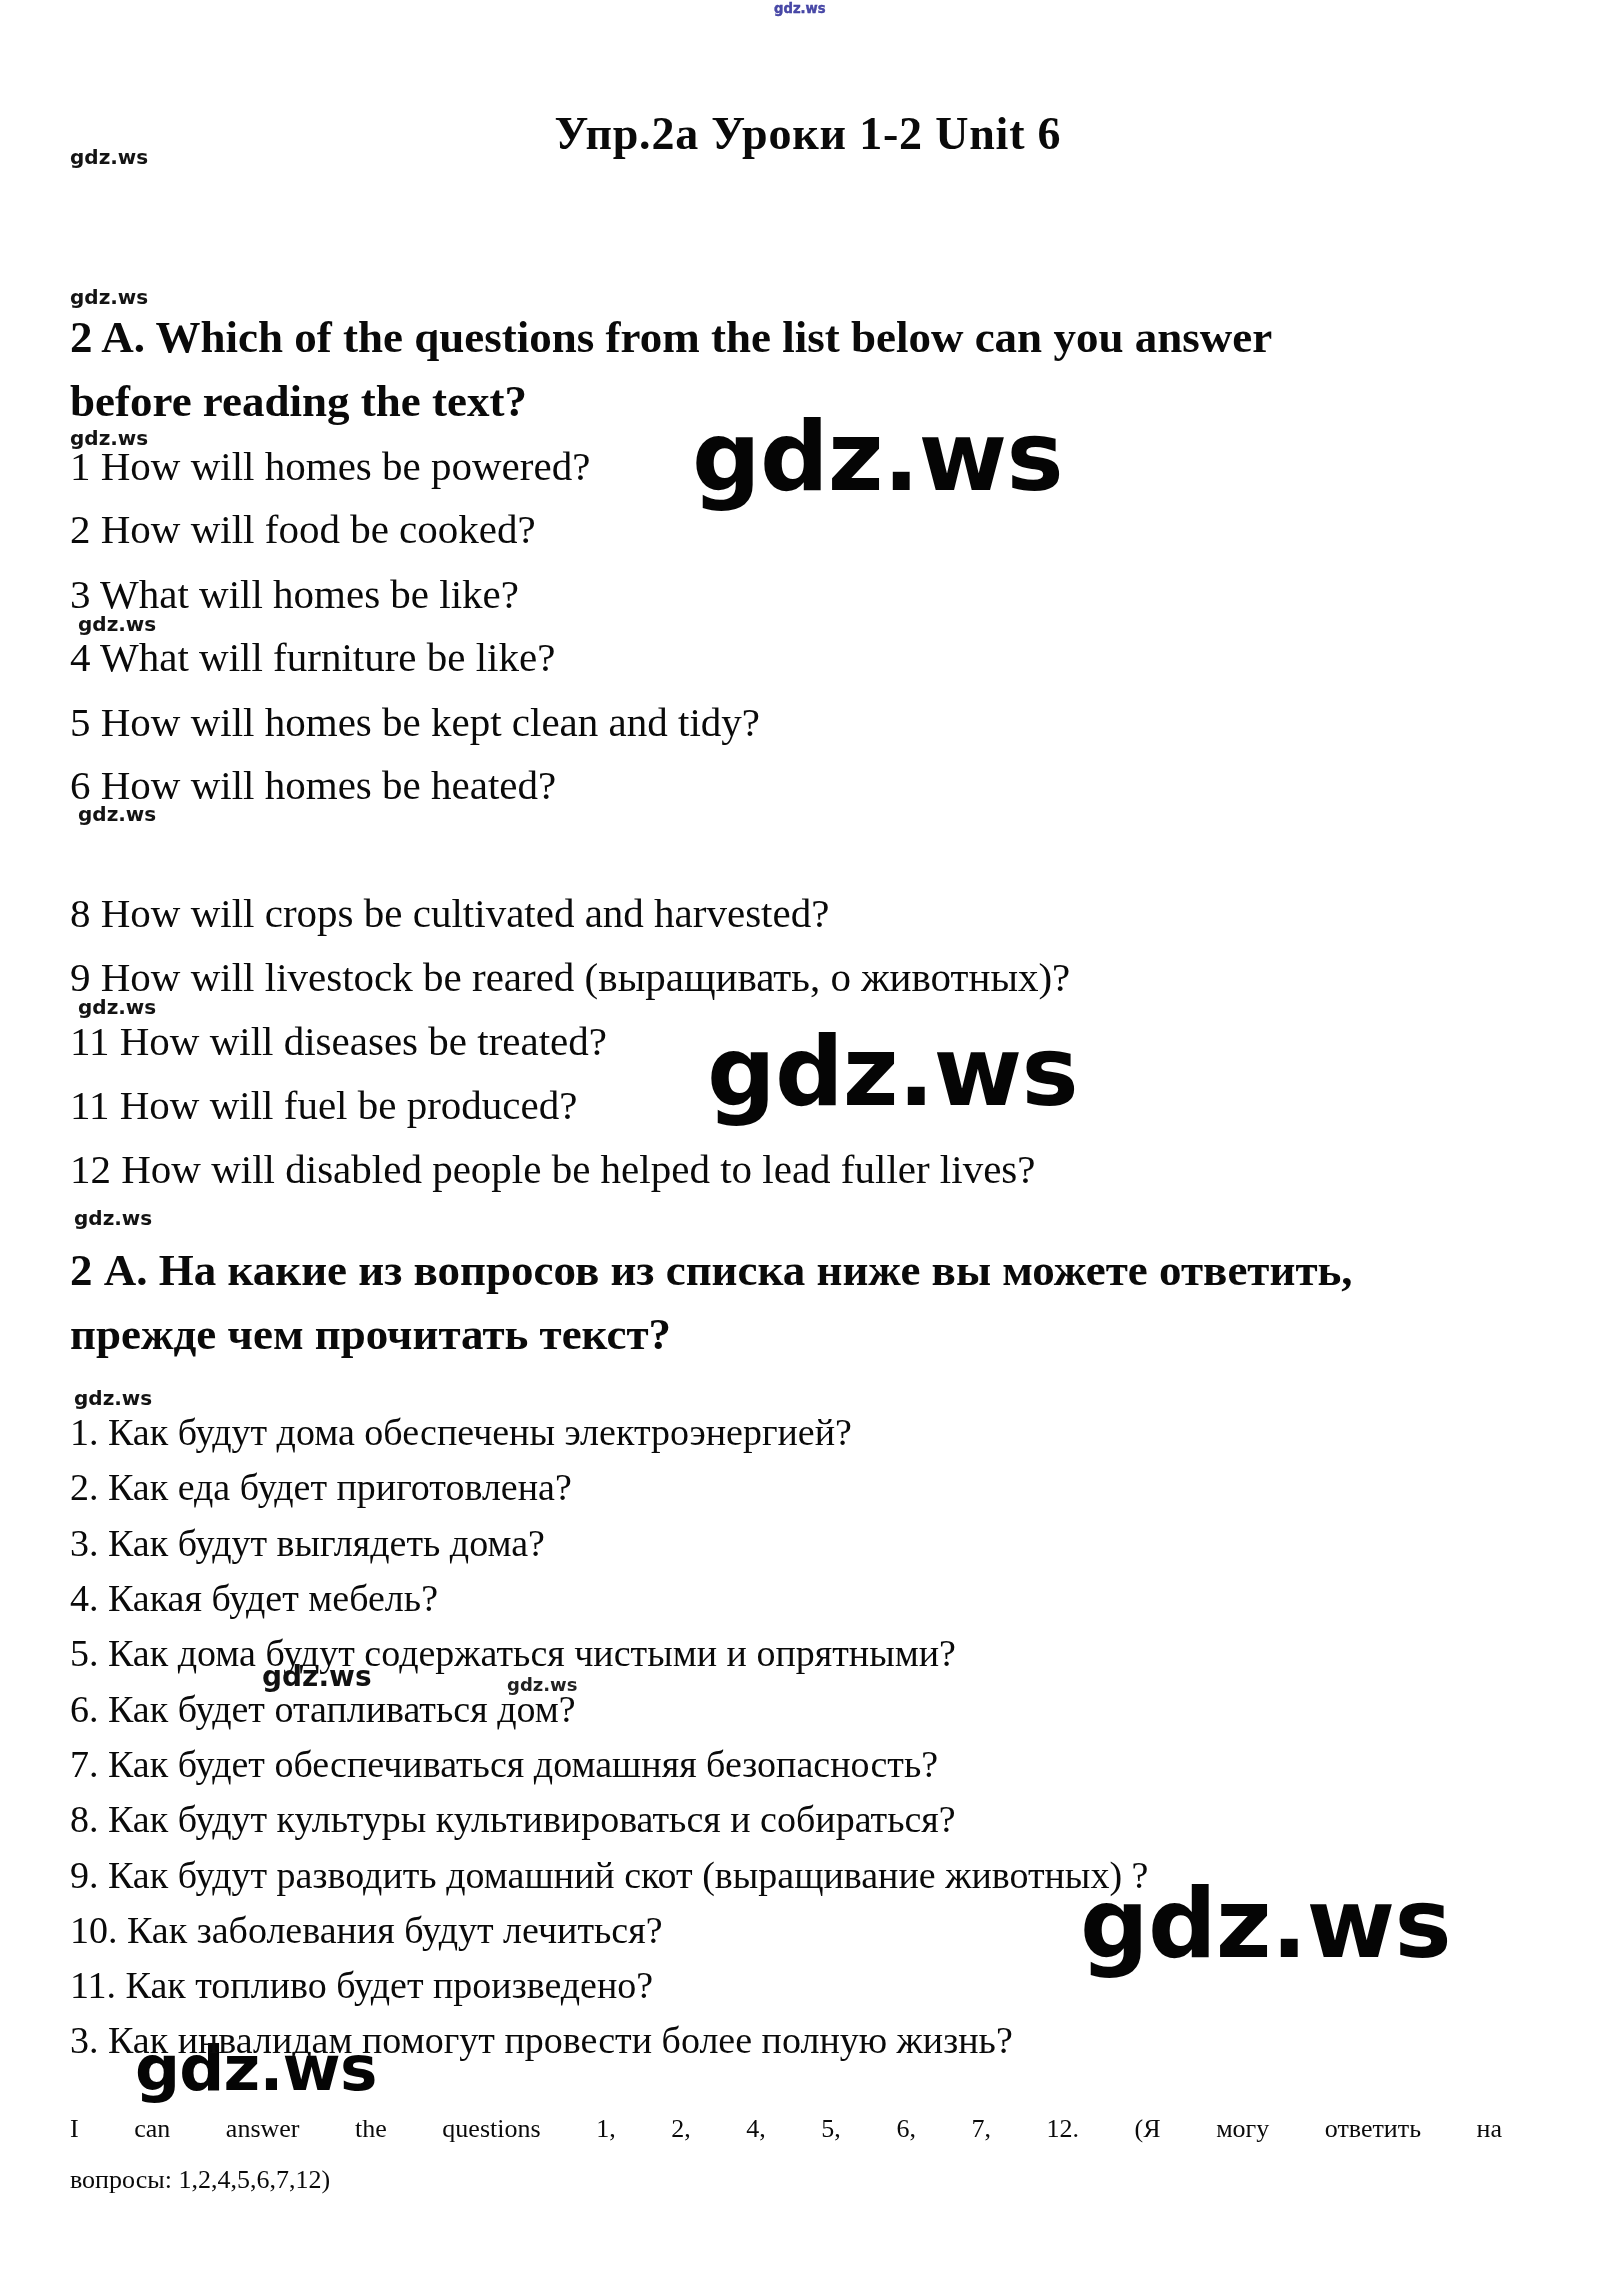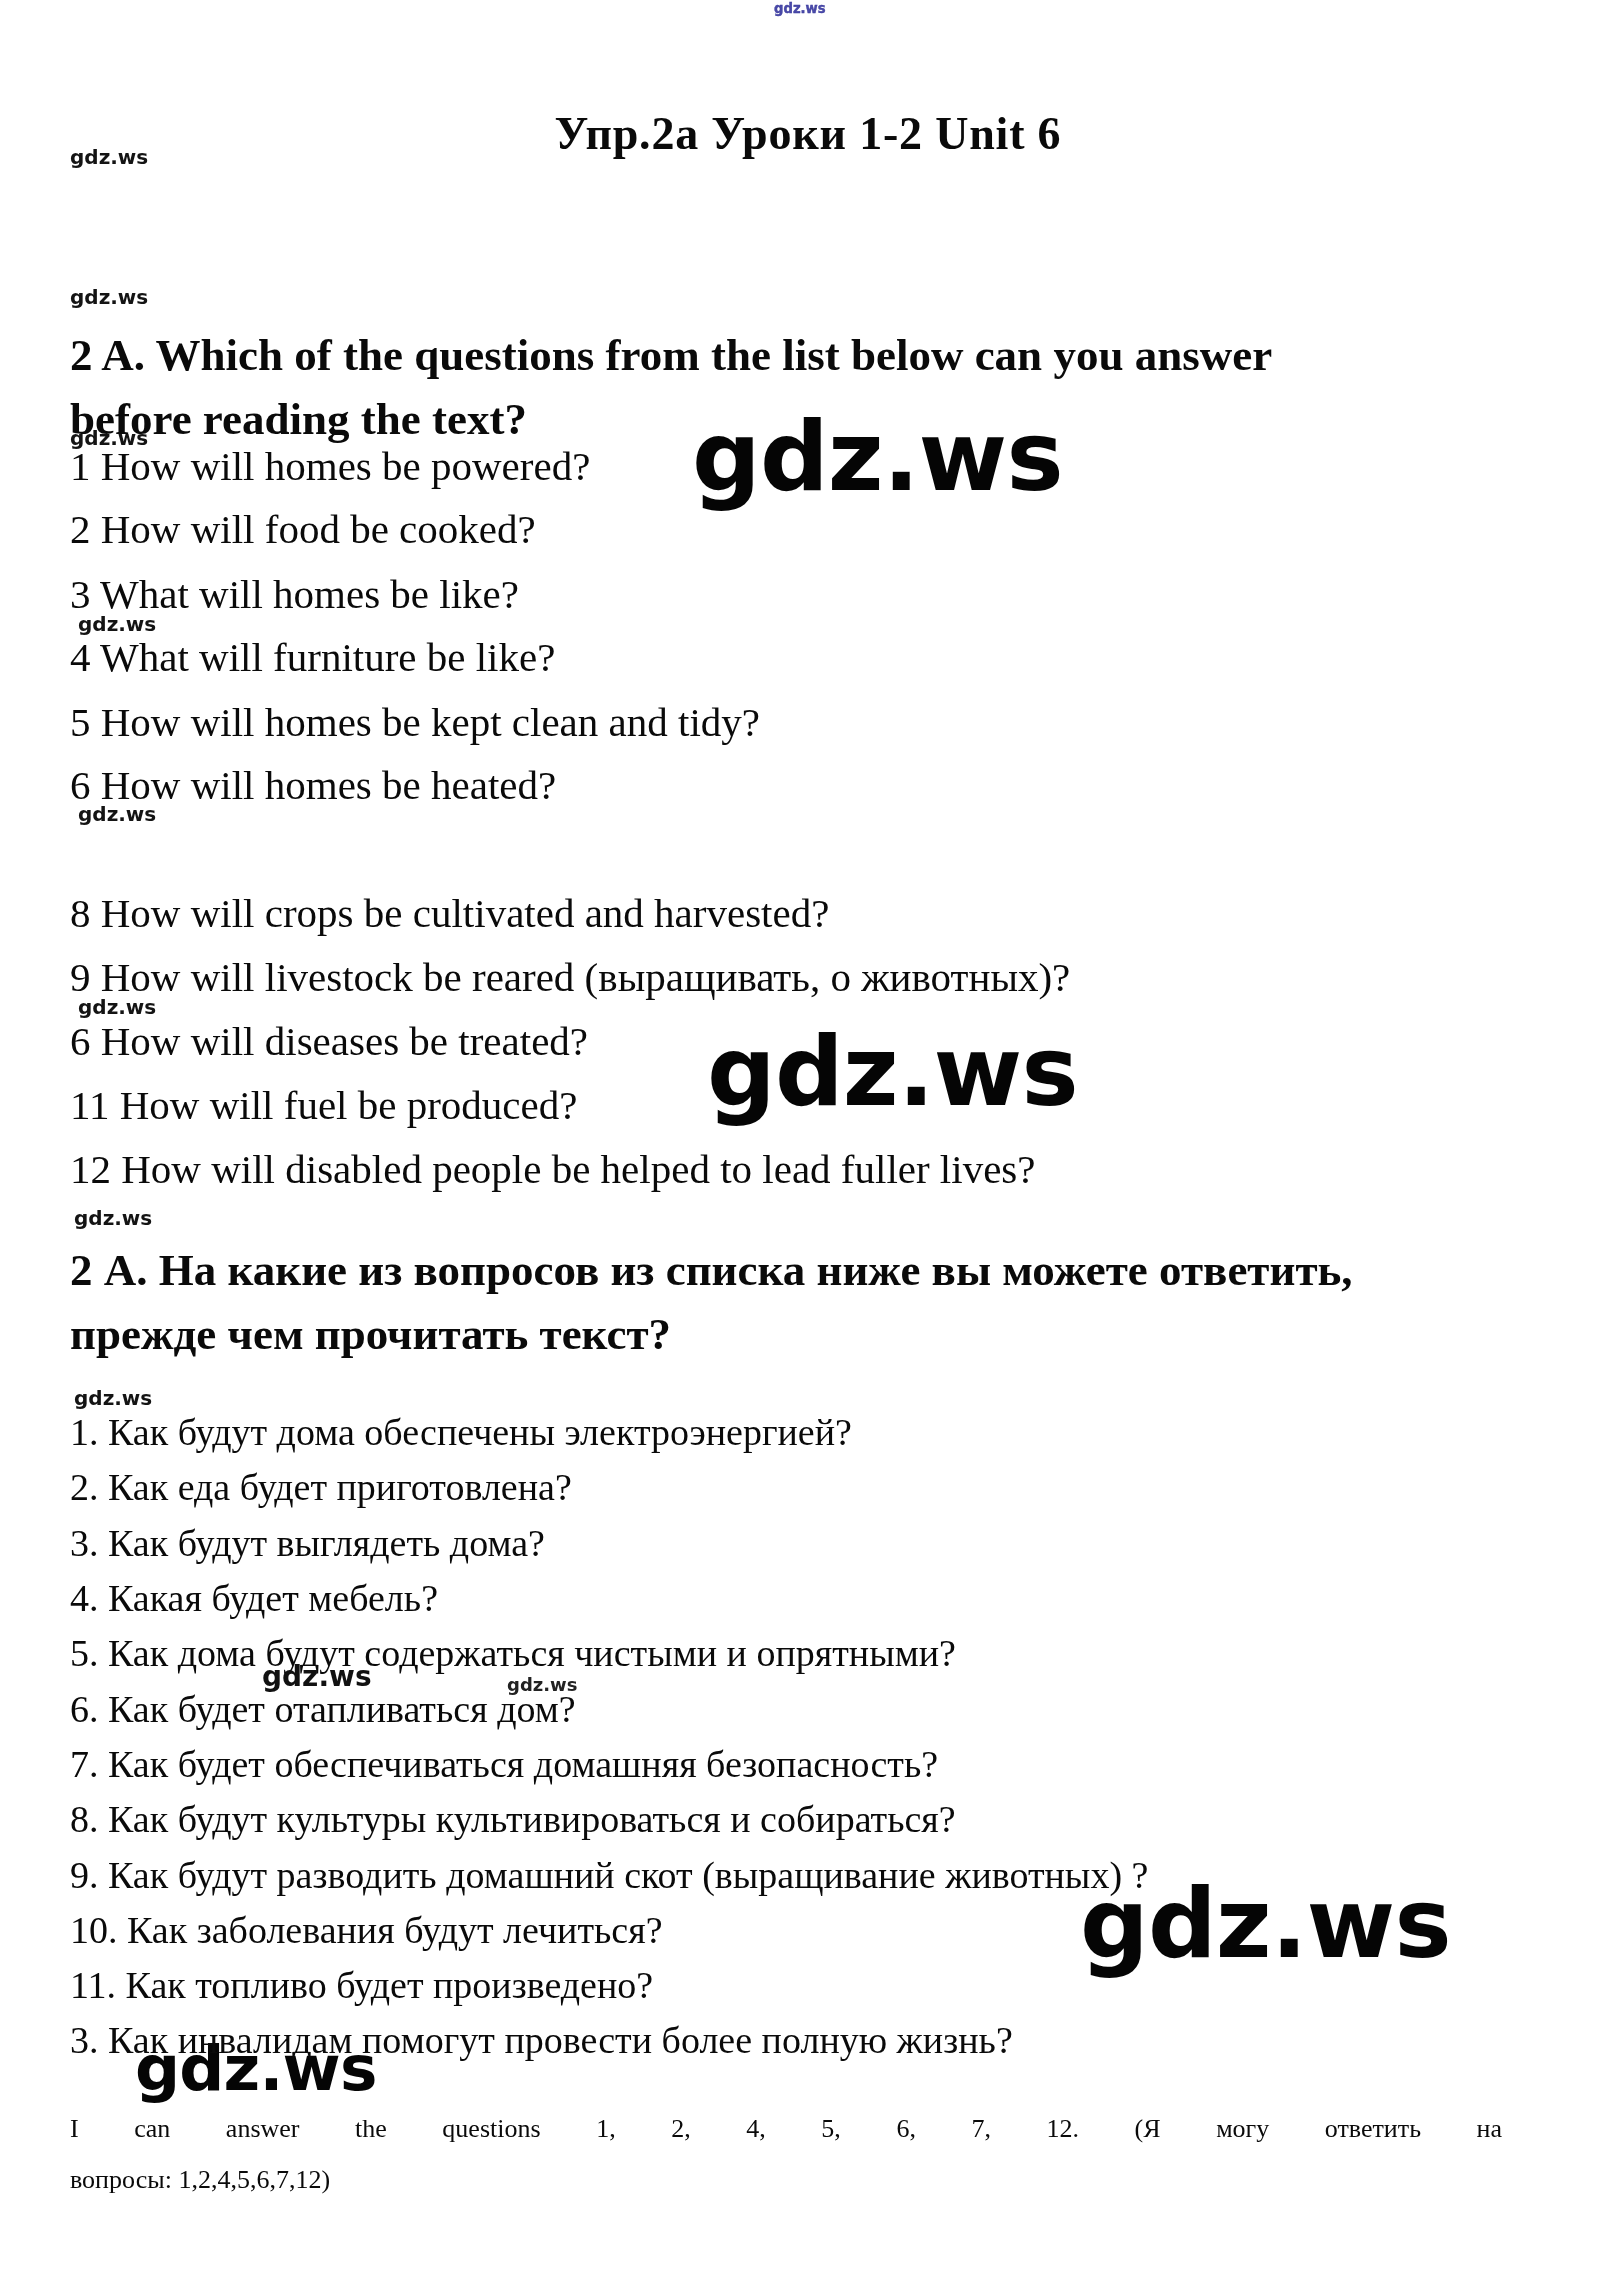--- a/index.html
+++ b/index.html
@@ -11,21 +11,21 @@
     background:#ffffff;
     overflow:hidden;
     font-family:"Liberation Serif","DejaVu Serif",serif;
     color:#0a0a0a;
   }
   .abs{position:absolute;white-space:nowrap;line-height:1;}
   .title{
     left:0;width:100%;text-align:center;
     font-size:46px;font-weight:bold;letter-spacing:0.8px;padding-left:8px;
   }
-  .h-en{left:70px;font-size:45px;font-weight:bold;margin-top:18px;}
+  .h-en{left:70px;font-size:45px;font-weight:bold;}
   .q-en{left:70px;font-size:41px;}
   .h-ru{left:70px;font-size:45px;font-weight:bold;}
   .q-ru{left:70px;font-size:38px;}
   .ans{left:70px;font-size:26px;}
   .ans-justify{
     width:1432px;white-space:normal;
     text-align:justify;text-align-last:justify;
   }
   .wm{
     font-family:"DejaVu Sans","Liberation Sans",sans-serif;
@@ -64,21 +64,21 @@
   <div class="abs h-en" style="top:379px;">before reading the text?</div>
 
   <div class="abs q-en" style="top:446px;">1 How will homes be powered?</div>
   <div class="abs q-en" style="top:509px;">2 How will food be cooked?</div>
   <div class="abs q-en" style="top:574px;">3 What will homes be like?</div>
   <div class="abs q-en" style="top:637px;">4 What will furniture be like?</div>
   <div class="abs q-en" style="top:702px;">5 How will homes be kept clean and tidy?</div>
   <div class="abs q-en" style="top:765px;">6 How will homes be heated?</div>
   <div class="abs q-en" style="top:893px;">8 How will crops be cultivated and harvested?</div>
   <div class="abs q-en" style="top:957px;">9 How will livestock be reared (выращивать, о животных)?</div>
-  <div class="abs q-en" style="top:1021px;">6 How will diseases be treated?</div>
+  <div class="abs q-en" style="top:1021px;">11 How will diseases be treated?</div>
   <div class="abs q-en" style="top:1085px;">11 How will fuel be produced?</div>
   <div class="abs q-en" style="top:1149px;">12 How will disabled people be helped to lead fuller lives?</div>
 
   <div class="abs wm wm-big" style="top:409px;left:692px;">gdz.ws</div>
   <div class="abs wm wm-big" style="top:1024px;left:707px;">gdz.ws</div>
   <div class="abs wm wm-big" style="top:1876px;left:1080px;">gdz.ws</div>
   <div class="abs wm wm-big4" style="top:2037px;left:135px;">gdz.ws</div>
 
   <div class="abs h-ru" style="top:1248px;">2 А. На какие из вопросов из списка ниже вы можете ответить,</div>
   <div class="abs h-ru" style="top:1312px;">прежде чем прочитать текст?</div>

